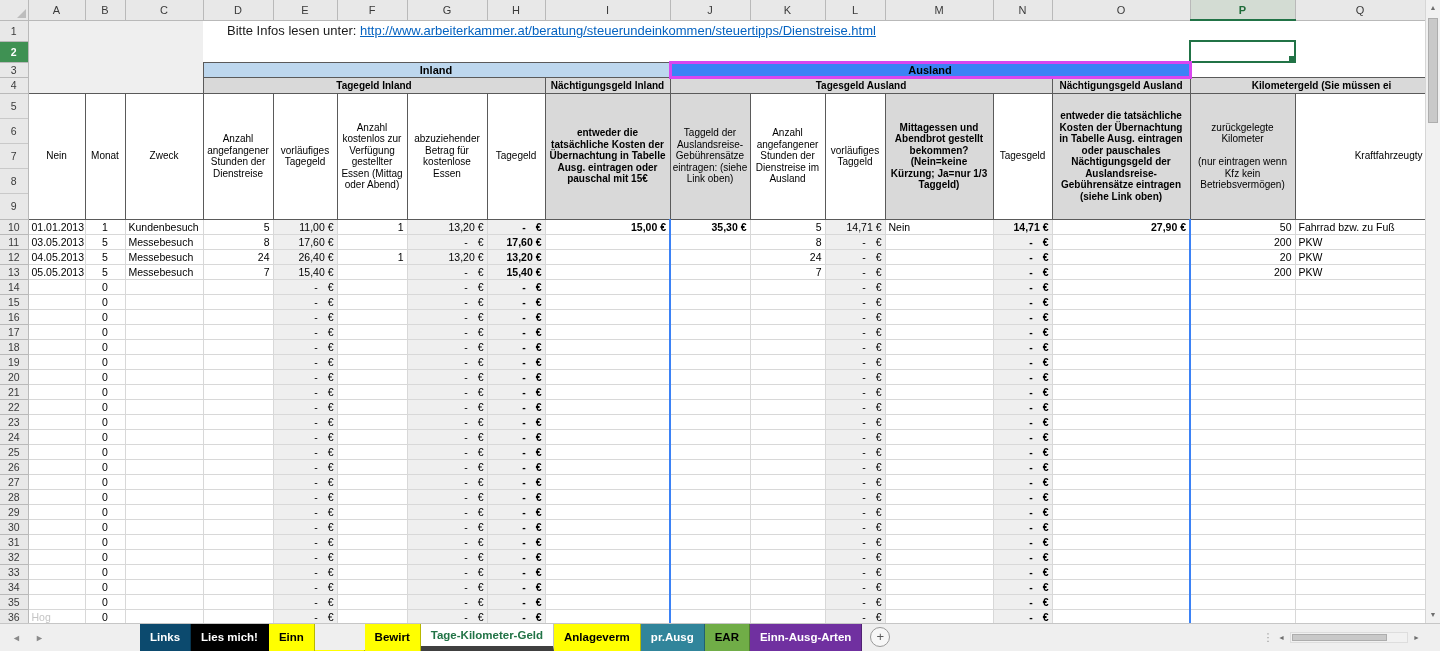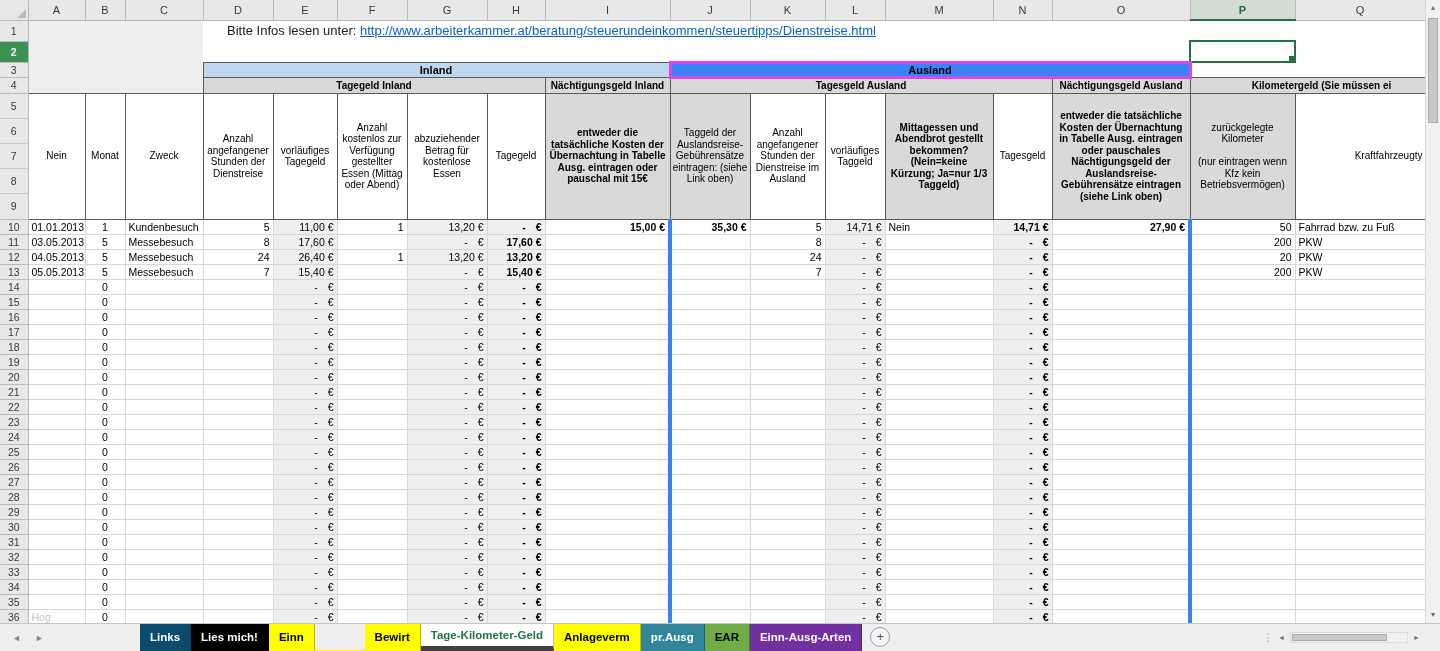--- a/index.html
+++ b/index.html
@@ -49,21 +49,21 @@
   .hdr-q{white-space:nowrap;text-align:right;padding-right:2px;}
 
   
   .dr{height:15px;}
   .dc{border-right:1px solid #D8D8D8;border-bottom:1px solid #D8D8D8;height:15px;
       font-size:10.5px;line-height:14px;}
   .dc.gray{background:#EFEFEF;}
   .dc.b{font-weight:bold;}
   .dc.r{text-align:right;}
   .dc.c{text-align:center;}
-  .dc.sepr{border-right:4px solid #3b82f6;}
+  .dc.sepr{border-right:2px solid #3b82f6;}
   .dc.faint{color:#C4C4C4;text-align:left;}
   .zero{text-align:right;}
   .zero .eu{margin-left:10px;}
 
   
   #vscroll{position:absolute;left:1425px;top:0;width:15px;height:623px;background:#F1F1F1;
       border-left:1px solid #D6D6D6;}
   .vs-btn{height:16px;text-align:center;font-size:7px;line-height:16px;color:#6E6E6E;cursor:pointer;}
   .vs-down{position:absolute;bottom:0;left:0;right:0;}
   .vs-thumb{position:absolute;top:18px;left:2px;right:2px;height:105px;background:#C9C9C9;

